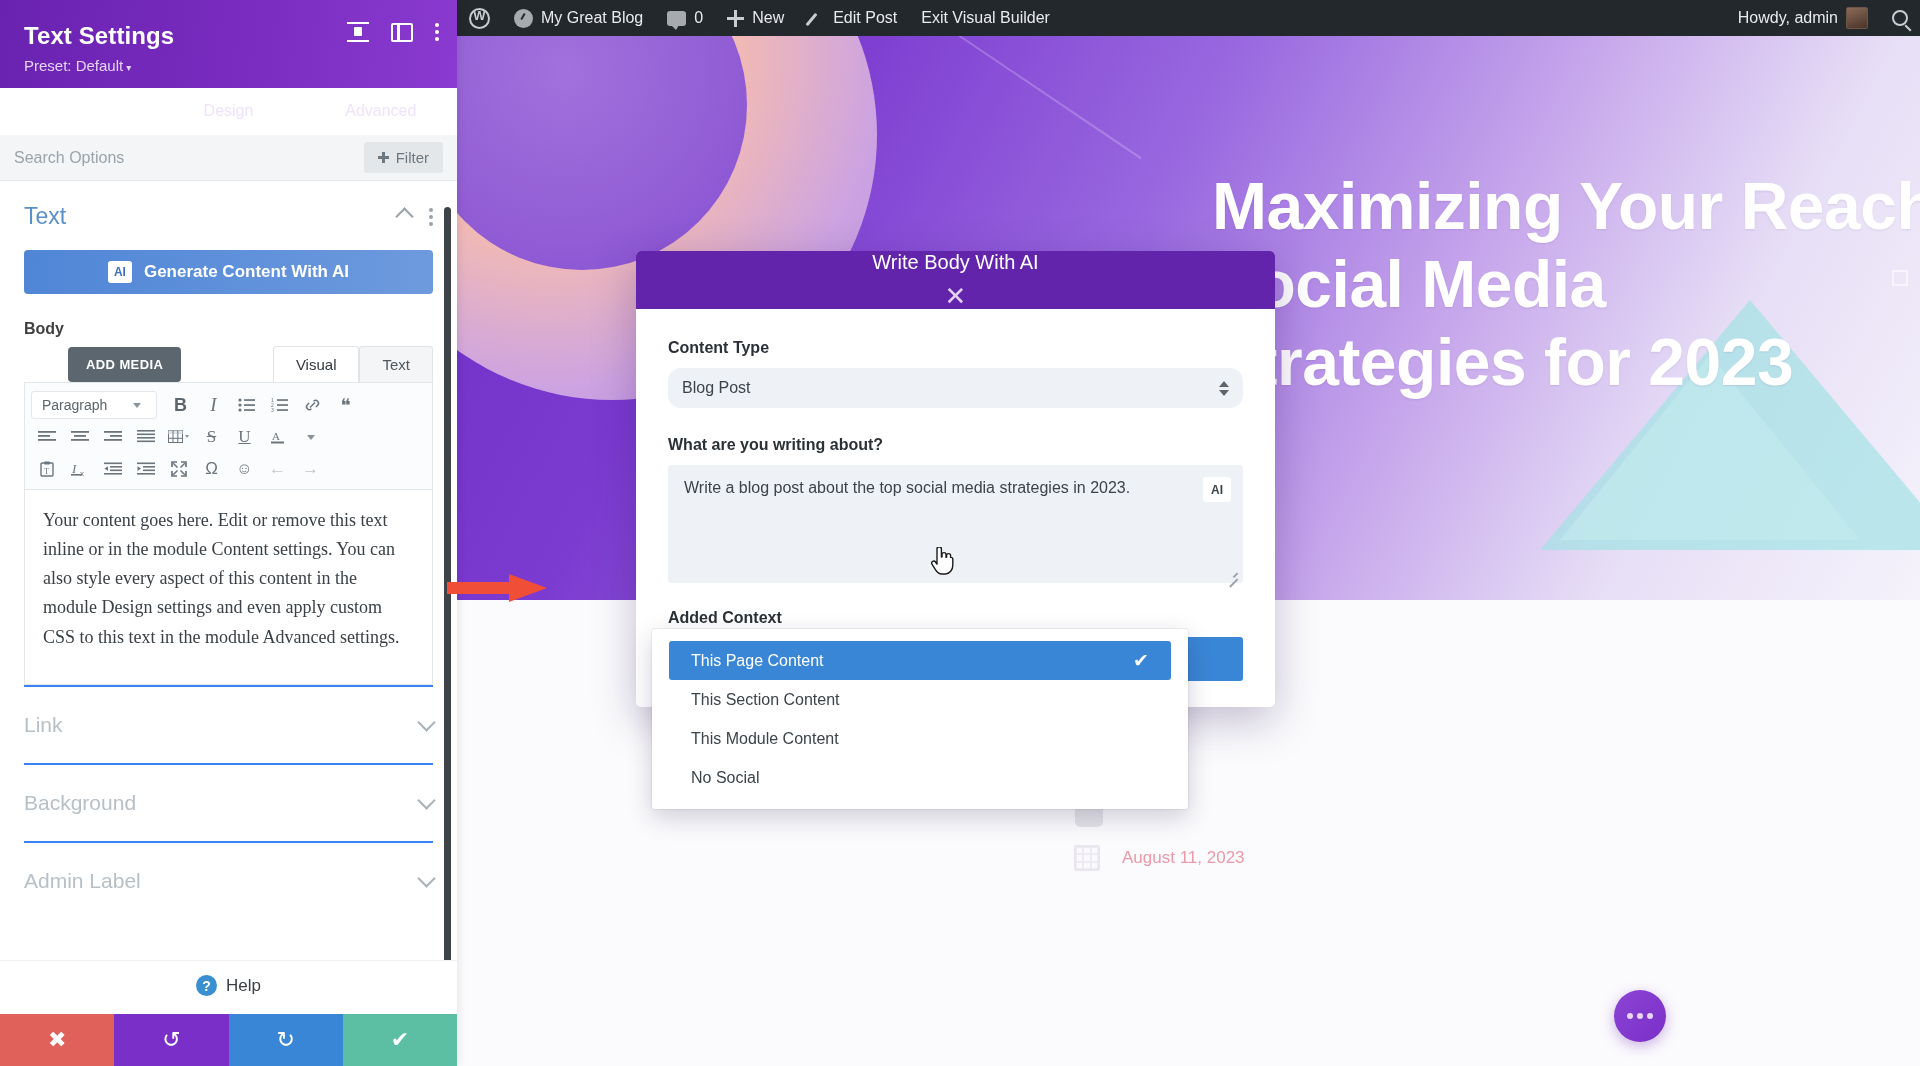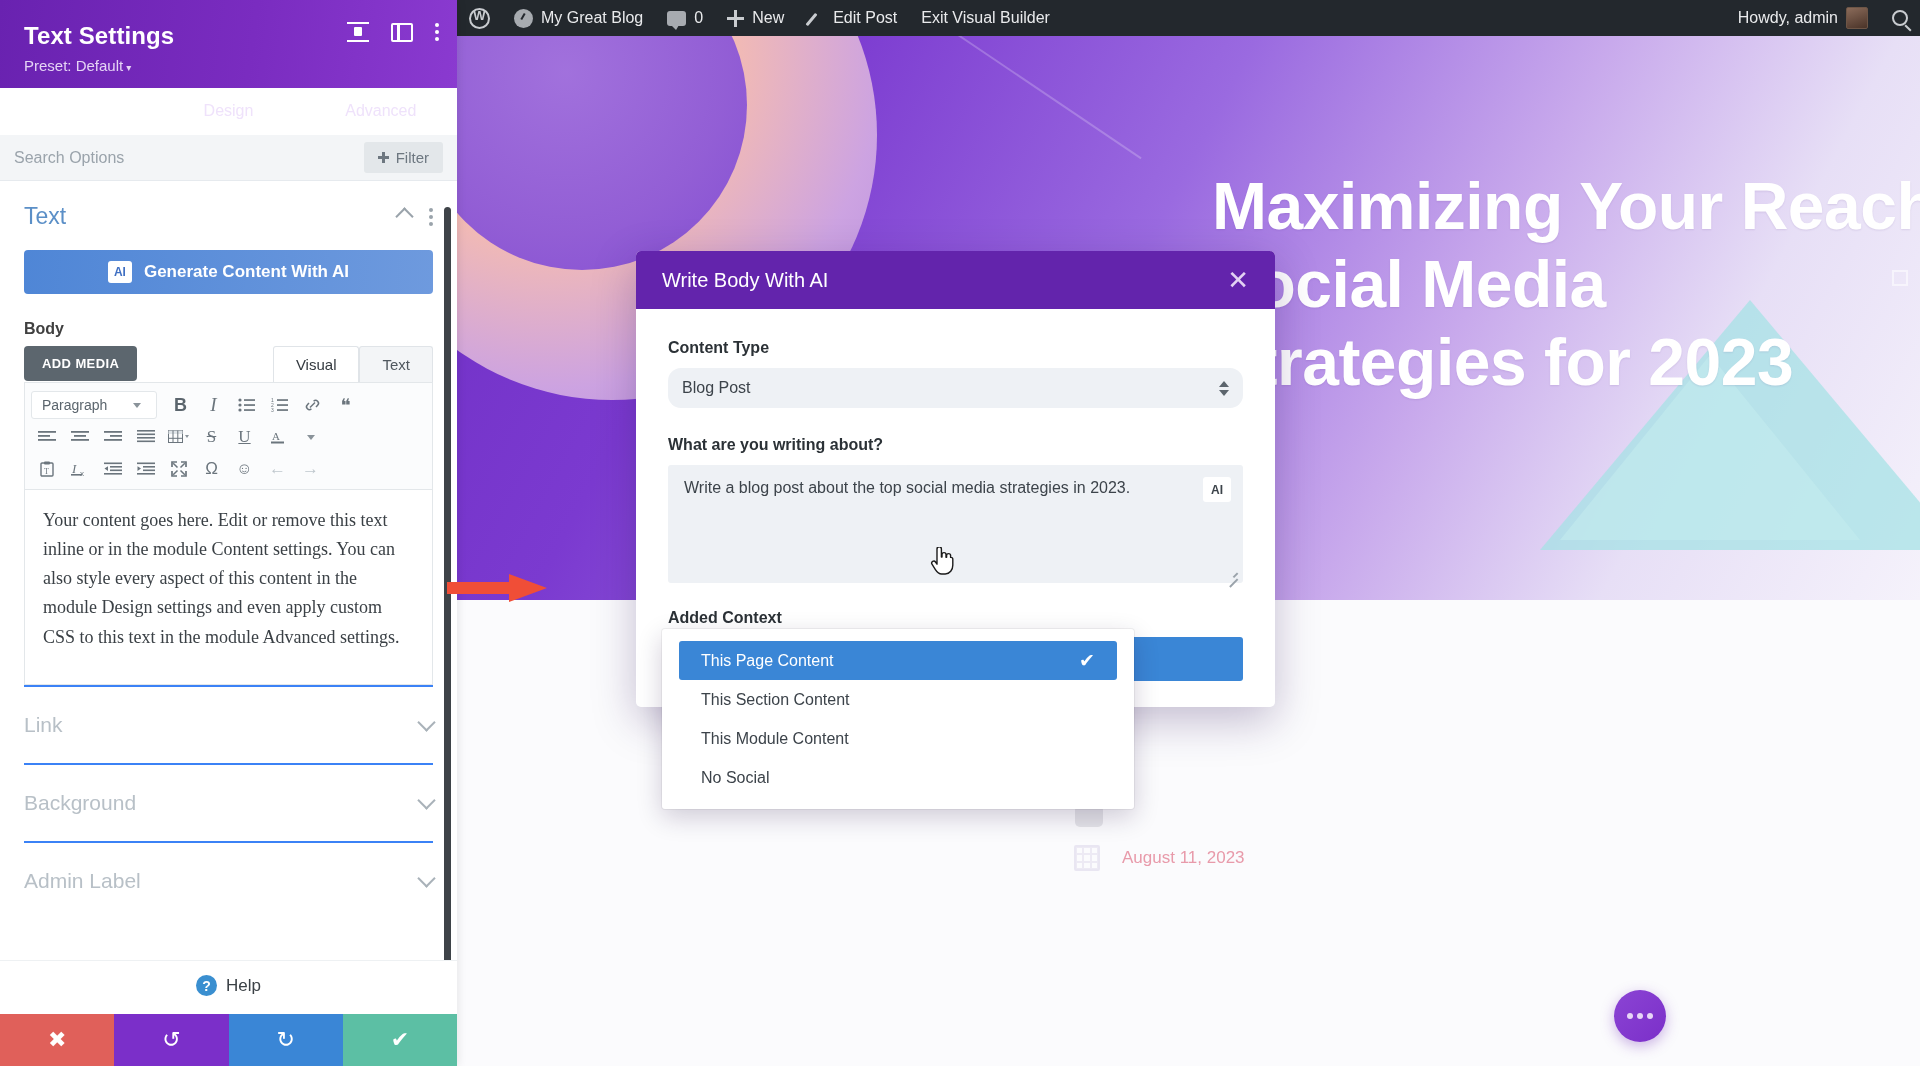--- a/index.html
+++ b/index.html
@@ -185,21 +185,21 @@
     color: #fff; font-size: 17px; font-weight: 700;
   }
   .ai-badge {
     width: 24px; height: 22px; background: #fff; border-radius: 3px;
     color: #3f6fc2; font-size: 12px; font-weight: 700;
     display: flex; align-items: center; justify-content: center;
   }
 
   .field-label { margin: 26px 24px 8px; font-size: 16px; color: #404040; font-weight: 700; }
 
-  .editor-top { display: flex; align-items: flex-start; padding: 0 24px; gap: 0; }
+  .editor-top { display: flex; align-items: center; padding: 0 24px; gap: 0; margin-left: 44px; }
   .add-media {
     background: #5c666e; color: #fff; font-size: 13px; font-weight: 700;
     padding: 10px 18px; border-radius: 4px; letter-spacing: .4px;
   }
   .ed-tabs { display: flex; margin-left: auto; }
   .ed-tab {
     padding: 9px 22px; font-size: 15px; color: #50585f;
     border: 1px solid #e0e4e8; border-bottom: none; background: #f3f5f7;
     border-radius: 3px 3px 0 0;
   }
@@ -253,21 +253,21 @@
 
   
   #overlay { position: absolute; left: 457px; top: 0; width: 1463px; height: 1066px; z-index: 60; }
   #modal {
     position: absolute; left: 179px; top: 251px; width: 639px;
     background: #fff; border-radius: 5px; box-shadow: 0 14px 44px rgba(40,10,80,.26);
     overflow: visible;
   }
   .modal-head {
     background: #6324ac; color: #fff; border-radius: 5px 5px 0 0;
-    height: 58px; display: flex; align-items: center; padding: 0 26px;
+    height: 58px; display: flex; align-items: center; padding: 0 26px; flex-direction: column;
   }
   .modal-title { flex: 1; font-size: 20px; font-weight: 400; }
   .modal-x { font-size: 26px; color: #e3d2f3; line-height: 1; }
   .modal-body { padding: 30px 32px 0; }
   .m-label { font-size: 16px; font-weight: 700; color: #2b3136; margin-bottom: 11px; }
   .m-select {
     height: 40px; background: #eef1f5; border-radius: 13px;
     display: flex; align-items: center; padding: 12px 14px;
     font-size: 16px; color: #3c434a; margin-bottom: 28px;
   }
@@ -655,21 +655,21 @@
           <span class="ta-badge">AI</span>
           <span class="ta-resize"></span>
         </div>
 
         <div class="m-ctx-label">Added Context</div>
       </div>
       <div class="modal-footer">
         <div class="m-submit"></div>
       </div>
 
-      <div id="ctx-dropdown" style="top:378px;left:26px;width:472px;">
+      <div id="ctx-dropdown" style="top:378px;left:16px;width:536px;">
         <div class="ctx-item sel">
           <span>This Page Content</span>
           <span class="tick">✔</span>
         </div>
         <div class="ctx-item">
           <span>This Section Content</span>
         </div>
         <div class="ctx-item">
           <span>This Module Content</span>
         </div>

